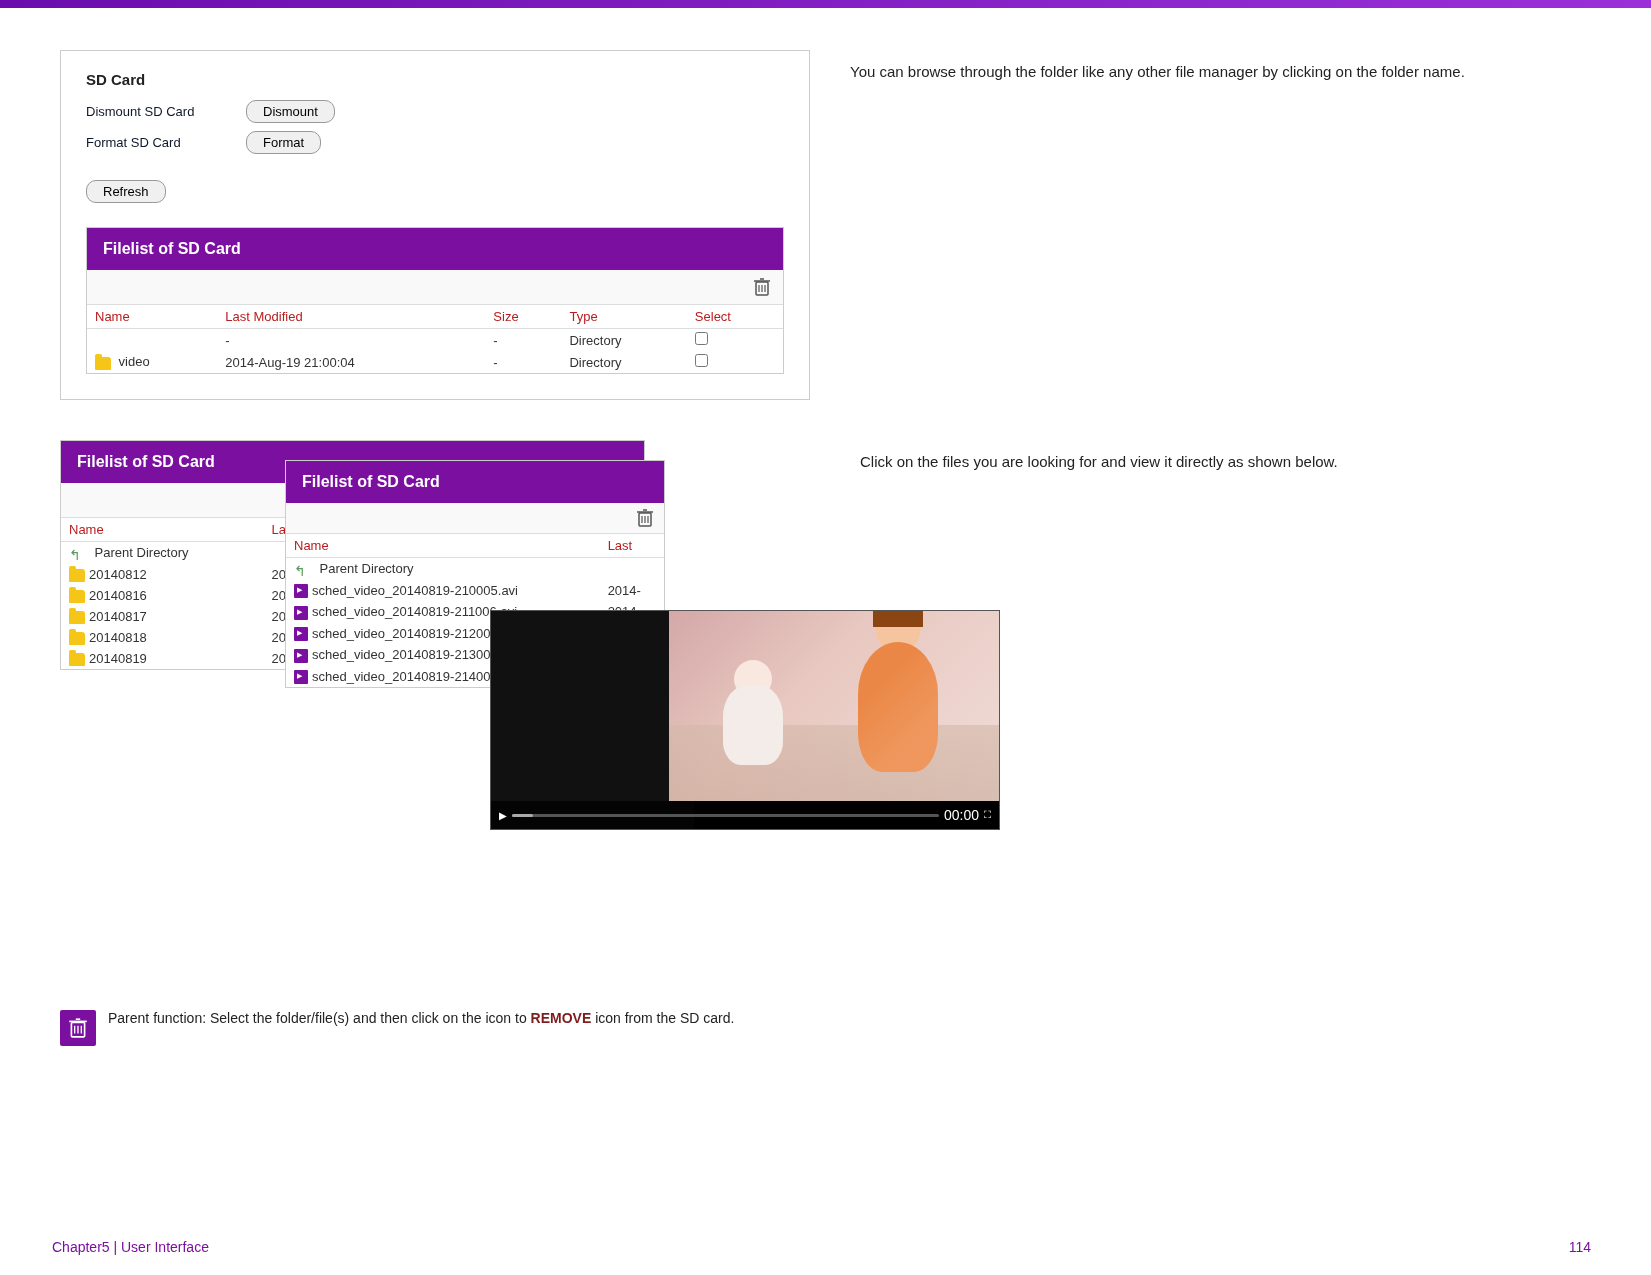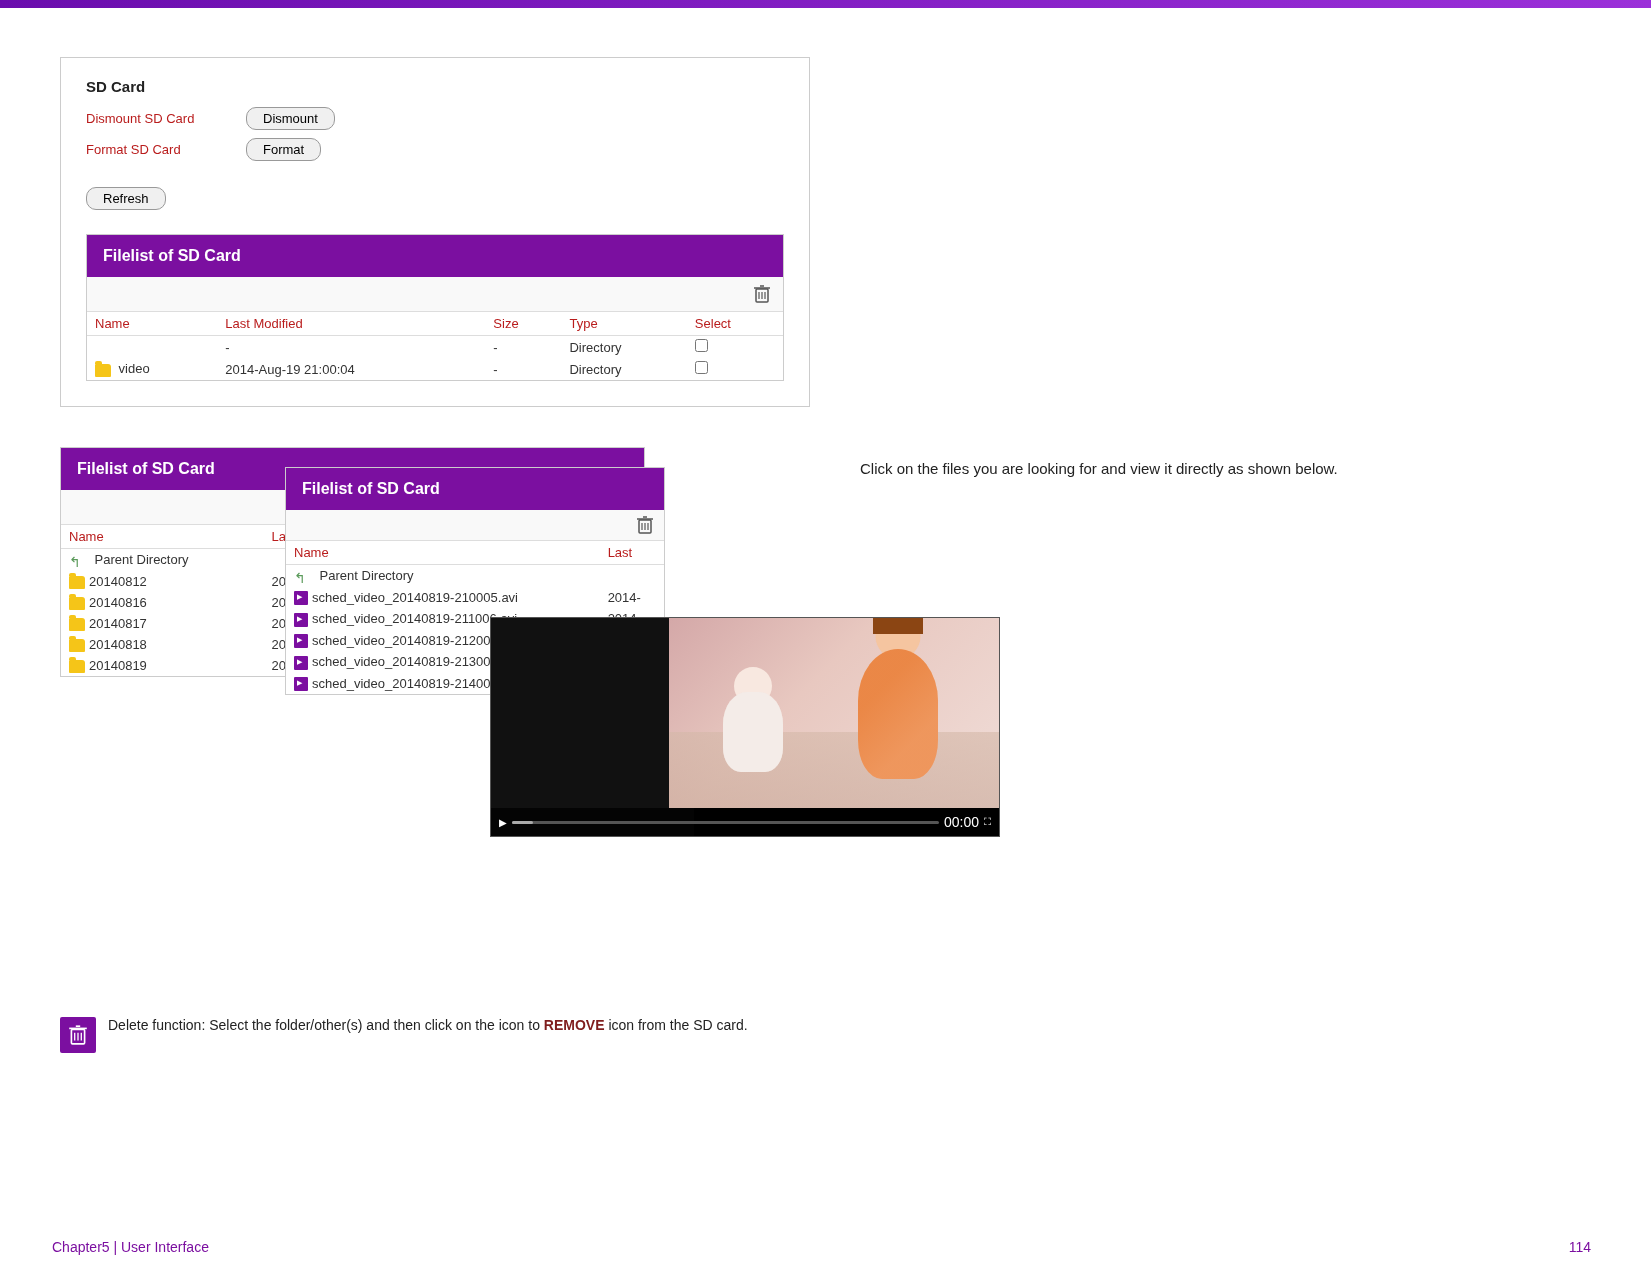--- a/index.html
+++ b/index.html
@@ -14,21 +14,20 @@
     }
     .top-bar {
       height: 8px;
       background: linear-gradient(to right, #6a0dad, #9b30d9);
       width: 100%;
     }
     .page-content {
       display: flex;
       flex-direction: column;
       padding: 42px 60px 40px 60px;
-      margin-top: 7px;
     }
     
     .section-row {
       display: flex;
       flex-direction: row;
       margin-bottom: 40px;
     }
     .left-panel {
       flex: 0 0 750px;
       margin-right: 40px;
@@ -53,21 +52,21 @@
       margin-bottom: 12px;
     }
     .sd-card-row {
       display: flex;
       align-items: center;
       margin-bottom: 8px;
     }
     .sd-card-row-label {
       width: 160px;
       font-size: 13px;
-      color: #b91c1c;
+      color: #0f172a;
     }
     .btn-dismount, .btn-format, .btn-refresh {
       border: 1px solid #999;
       background: #f0f0f0;
       padding: 3px 16px;
       font-size: 13px;
       cursor: pointer;
       border-radius: 10px;
     }
     .btn-refresh {
@@ -309,20 +308,23 @@
                 <td>-</td>
                 <td>Directory</td>
                 <td class="checkbox-cell"><input type="checkbox" style=""></td>
               </tr>
             </tbody>
           </table>
         </div>
       </div>
     </div>
 
+    <div class="right-panel">
+      <p>You can browse through the folder like any other file manager by clicking on the folder name.</p>
+    </div>
   </div>
 
   <div class="section-row second-section" style="min-height: 500px;">
     <div class="left-panel" style="position: relative; flex: 0 0 760px;">
       <div class="stacked-container" style="position:relative; height:480px;">
 
         <div style="position:absolute; top:0; left:0; width:585px; border:1px solid #ccc; background:#fff; z-index:1;">
           <div class="filelist-header">
             <span>Filelist of SD Card</span>
           </div>
@@ -508,21 +510,21 @@
       <svg viewBox="0 0 18 20" fill="none" width="22" height="22">
         <rect x="3" y="5" width="12" height="13" rx="1" stroke="#fff" stroke-width="1.5"></rect>
         <line x1="1" y1="4" x2="17" y2="4" stroke="#fff" stroke-width="1.5"></line>
         <line x1="7" y1="2" x2="11" y2="2" stroke="#fff" stroke-width="1.5"></line>
         <line x1="6" y1="8" x2="6" y2="15" stroke="#fff" stroke-width="1.2"></line>
         <line x1="9" y1="8" x2="9" y2="15" stroke="#fff" stroke-width="1.2"></line>
         <line x1="12" y1="8" x2="12" y2="15" stroke="#fff" stroke-width="1.2"></line>
       </svg>
     </div>
     <p>
-      <span>Delete function: Select the folder/other(s) and then click on the icon to </span><span class="remove-text">REMOVE</span><span> icon from the SD card.</span>
+      <span>Parent function: Select the folder/file(s) and then click on the icon to </span><span class="remove-text">REMOVE</span><span> icon from the SD card.</span>
     </p>
   </div>
 
 </div>
 
 <div class="page-footer">
   <span>Chapter5  |  User Interface</span>
   <span>114</span>
 </div>
 

